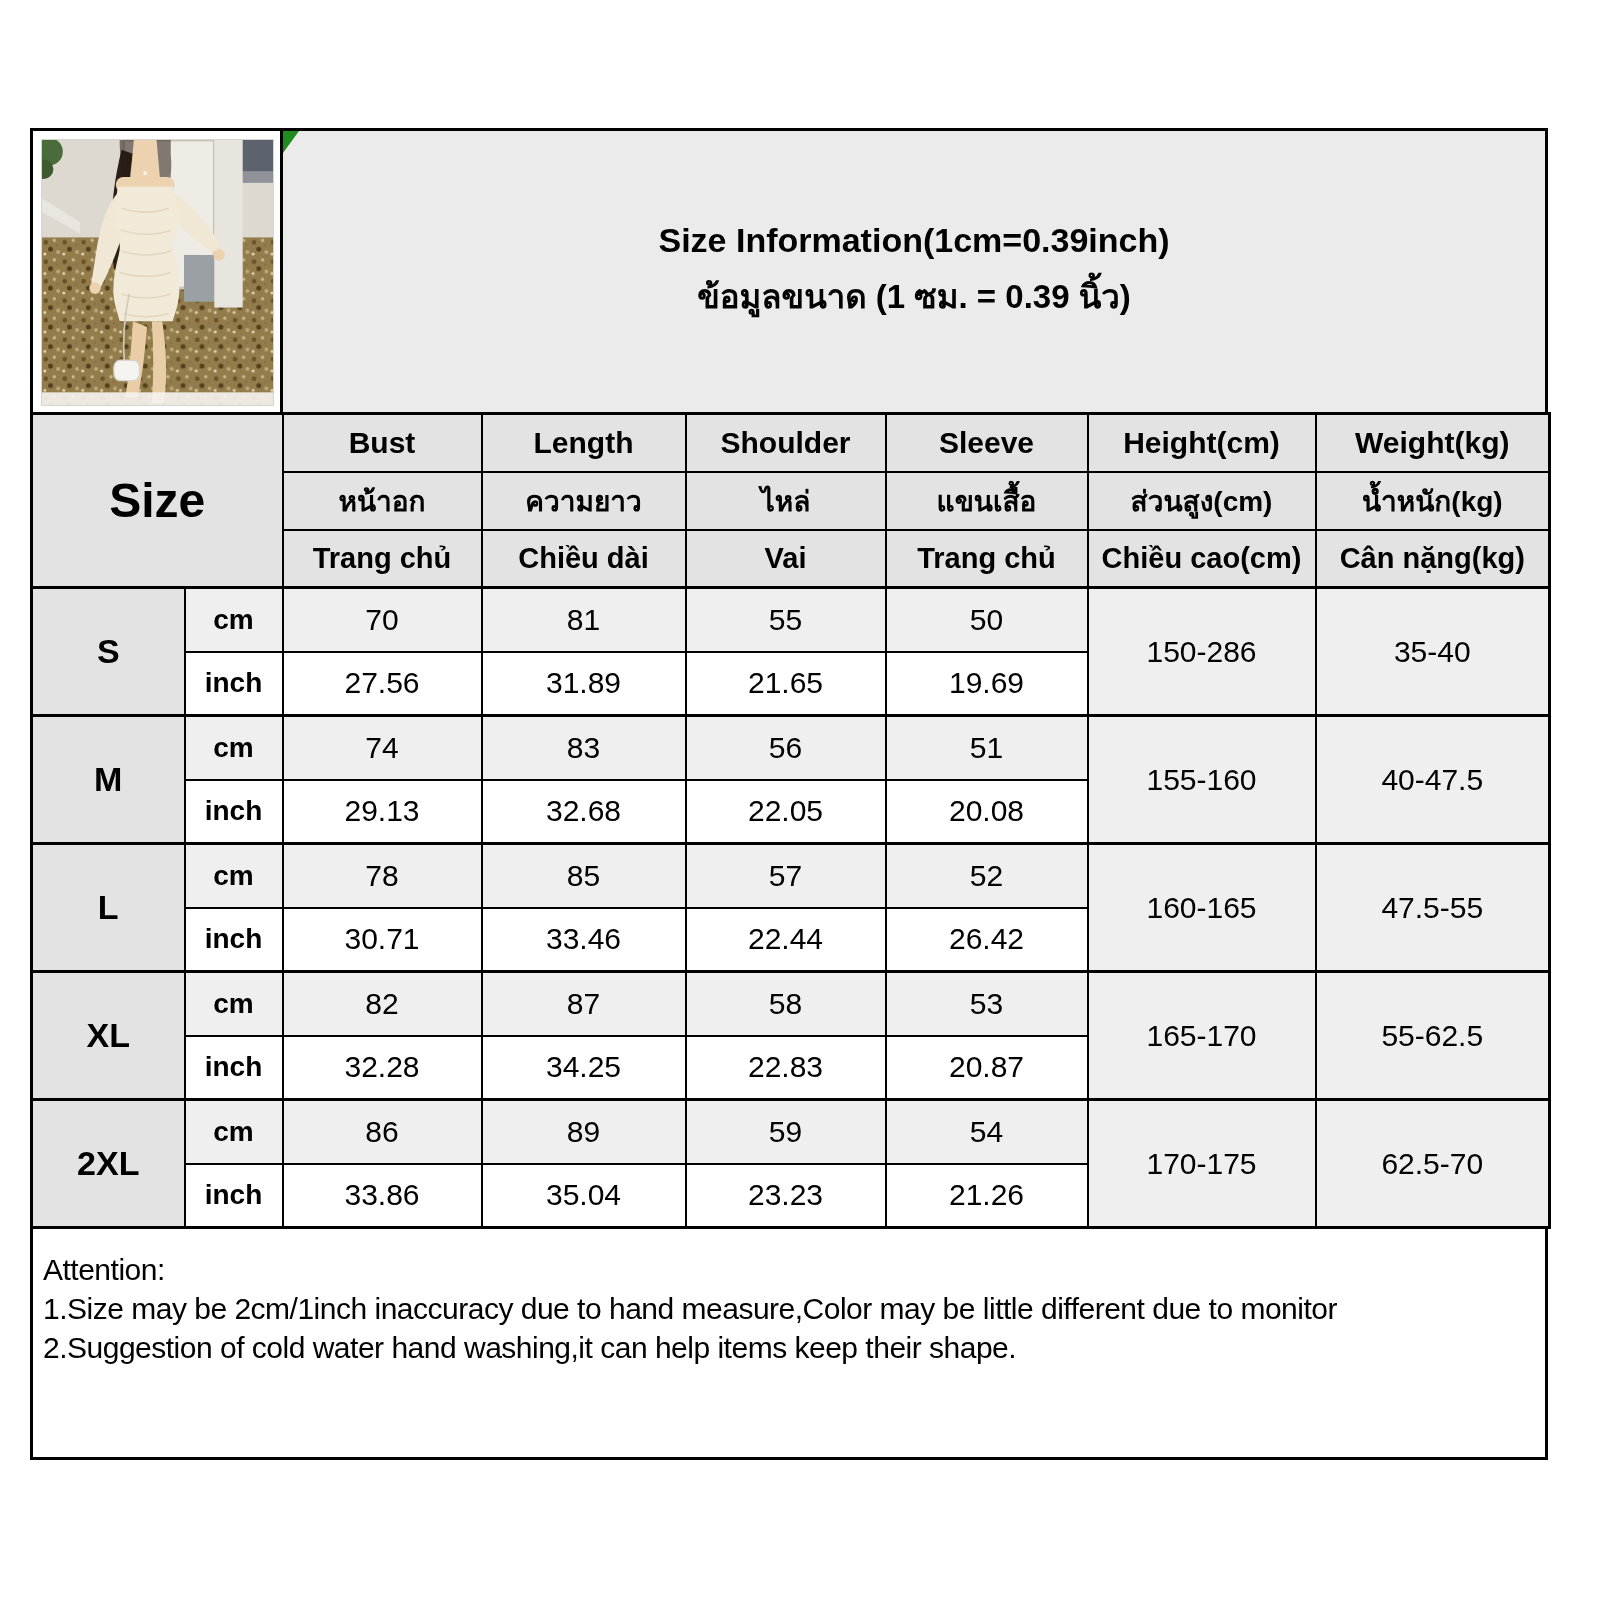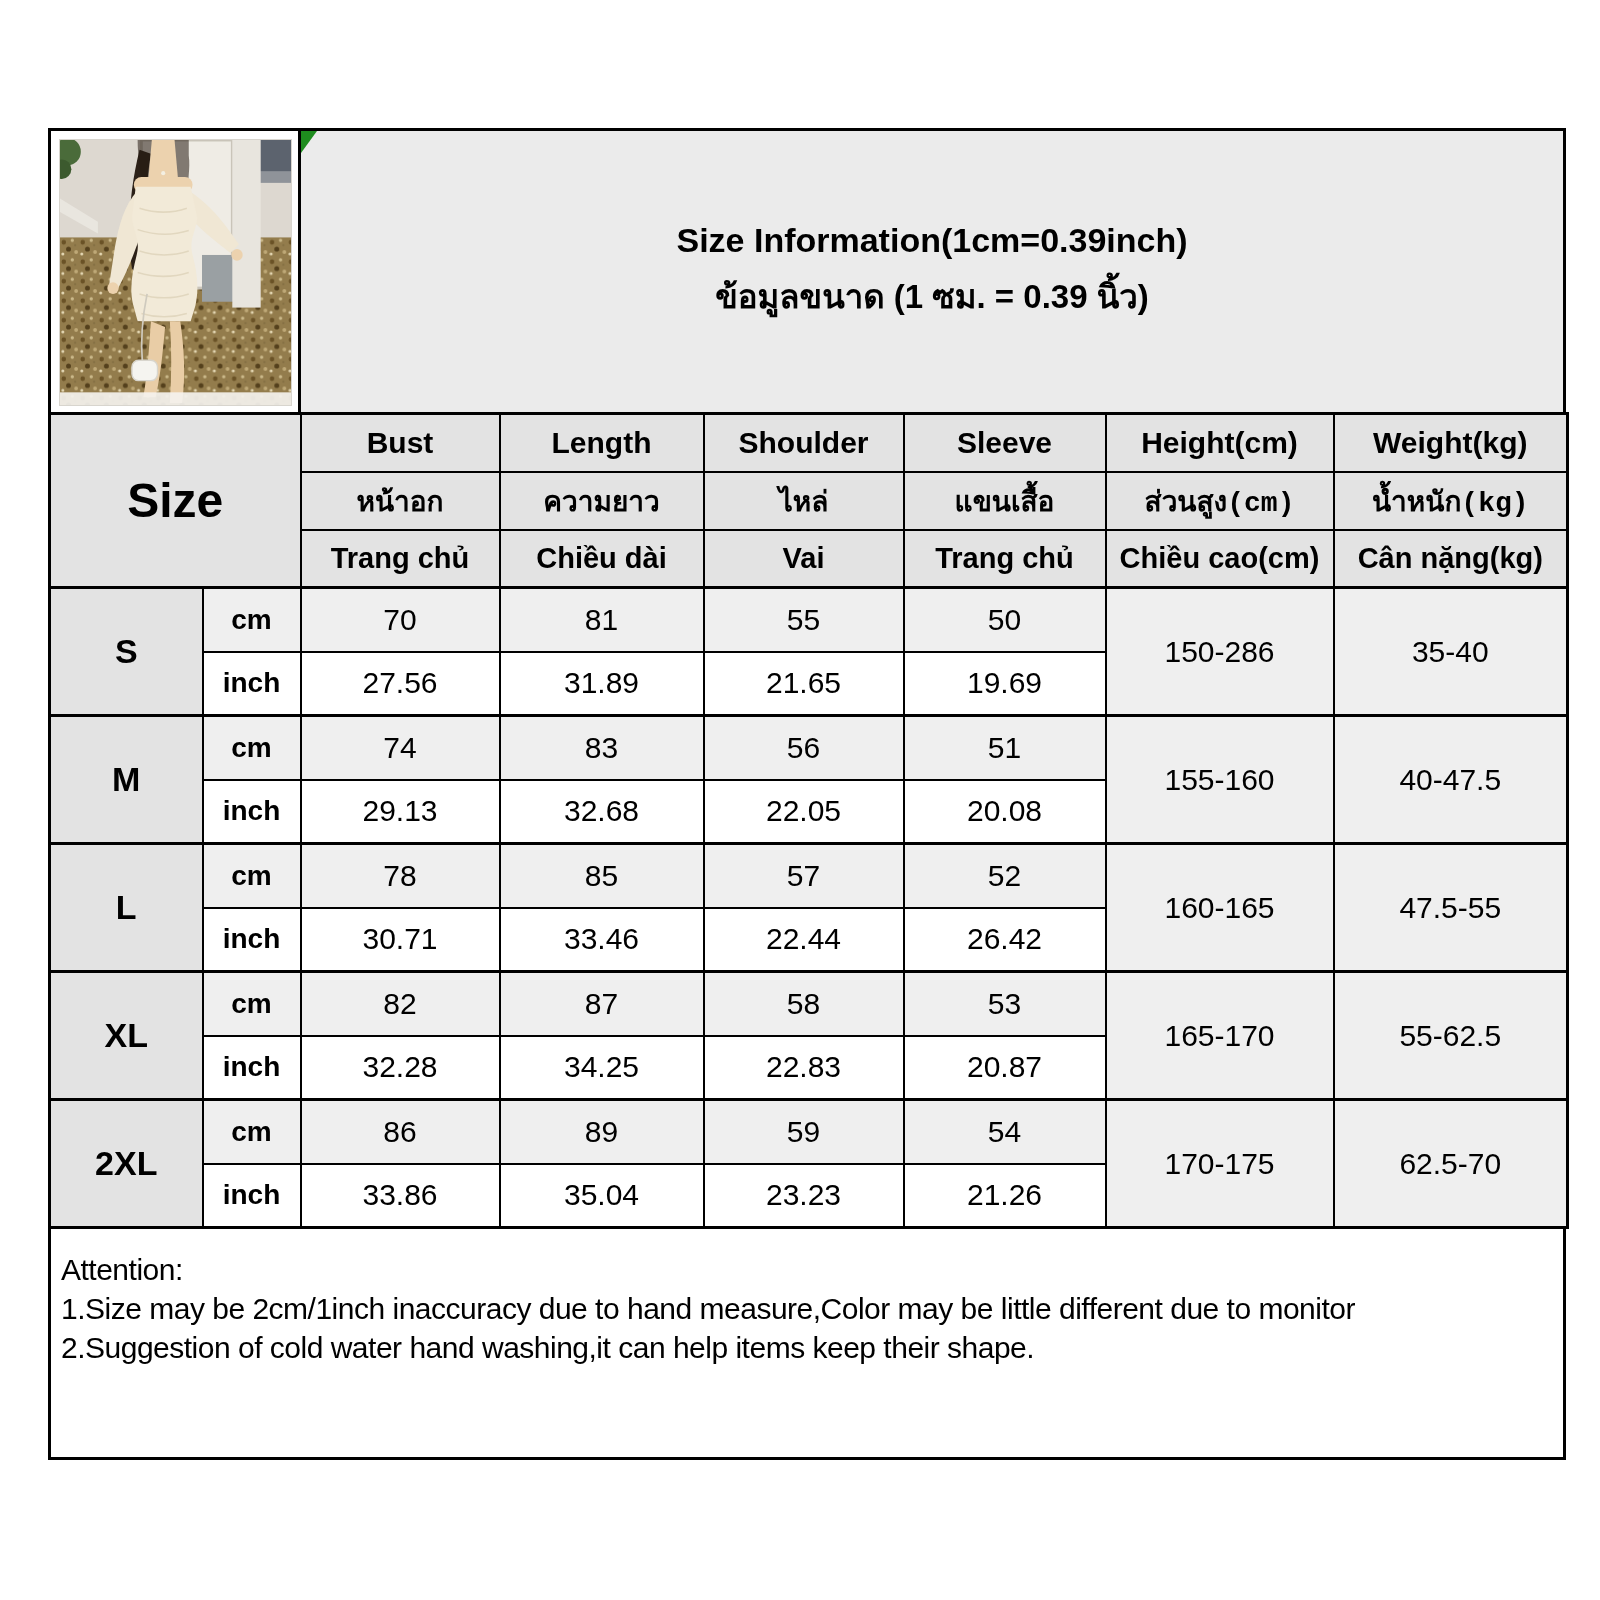--- a/index.html
+++ b/index.html
@@ -13,21 +13,21 @@
   }
   html,body{margin:0;padding:0;}
   body{
     width:1600px;height:1600px;
     background:var(--c-page_bg);
     font-family:"Liberation Sans","DejaVu Sans",sans-serif;
     color:#000;
     position:relative;
   }
   .sheet{
-    position:absolute;left:48px;top:128px;width:1232px;
+    position:absolute;left:30px;top:128px;width:1232px;
   }
   
   .top-block{
     display:flex;
     width:1518px;height:287px;
     box-sizing:border-box;
     border:3px solid var(--c-border);
   }
   .photo-cell{
     width:250px;height:100%;
@@ -70,21 +70,21 @@
   }
   tr.hdr-row{height:58px;}
   tr.body-row{height:64px;}
   tr.group-start td{border-top-width:3px;}
   td.c-sizehdr{
     background:var(--c-header_bg);
     font-size:48px;font-weight:700;
   }
   td.hdr{background:var(--c-header_bg);font-weight:700;}
   td.hdr.en{font-size:30px;margin-left:20px;}
-  td.hdr.th{font-size:28px;font-family:Liberation Mono, monospace;}
+  td.hdr.th{font-size:28px;}
   td.hdr.vi{font-size:29px;}
   td.c-size{background:var(--c-header_bg);font-size:34px;font-weight:700;}
   td.c-unit{font-size:28px;font-weight:700;}
   td.u-cm{background:var(--c-unit_row_bg);}
   td.u-inch{background:var(--c-inch_row_bg);}
   td.c-val{font-size:30px;font-weight:400;}
   td.v-cm{background:var(--c-unit_row_bg);}
   td.v-inch{background:var(--c-inch_row_bg);}
   td.c-range{background:var(--c-unit_row_bg);font-size:30px;font-weight:400;}
   

